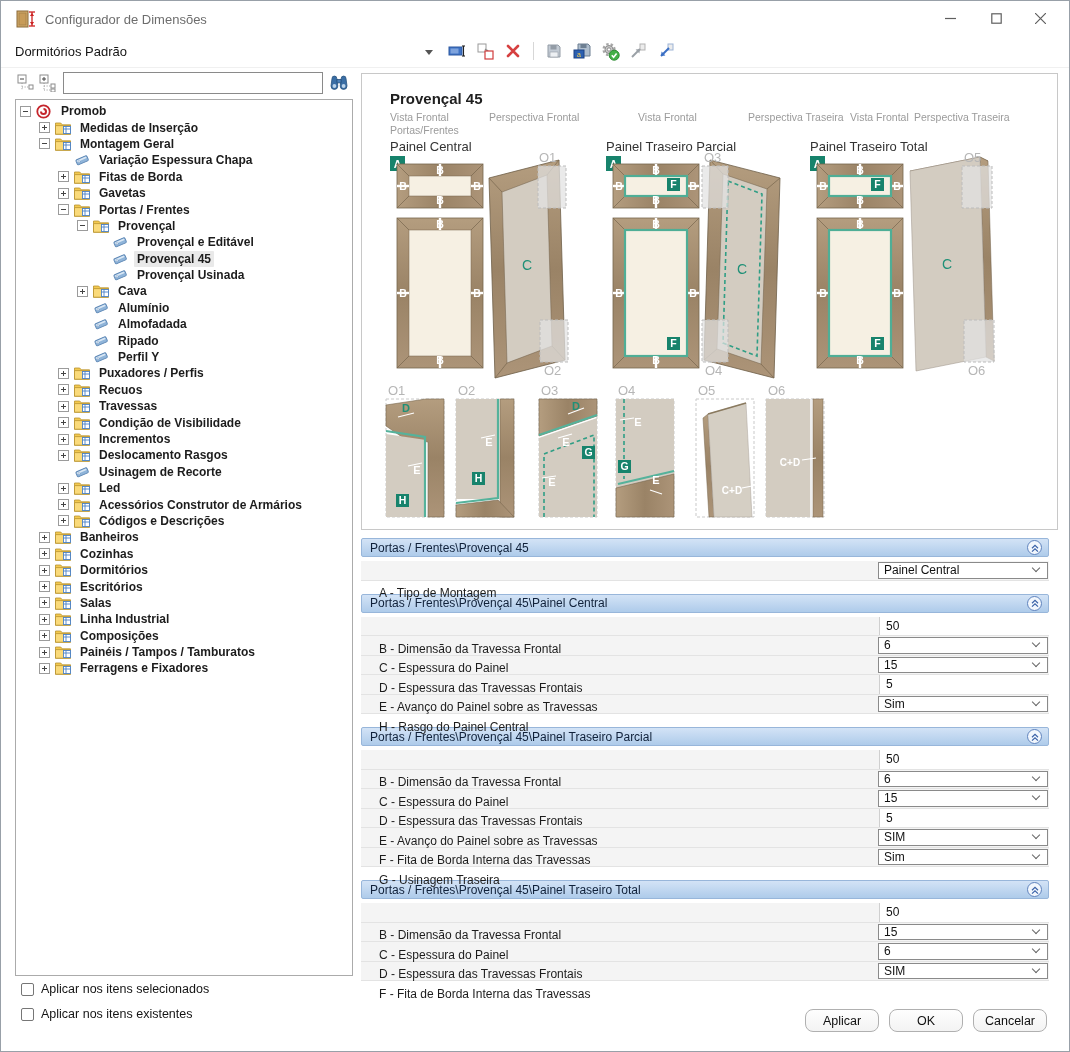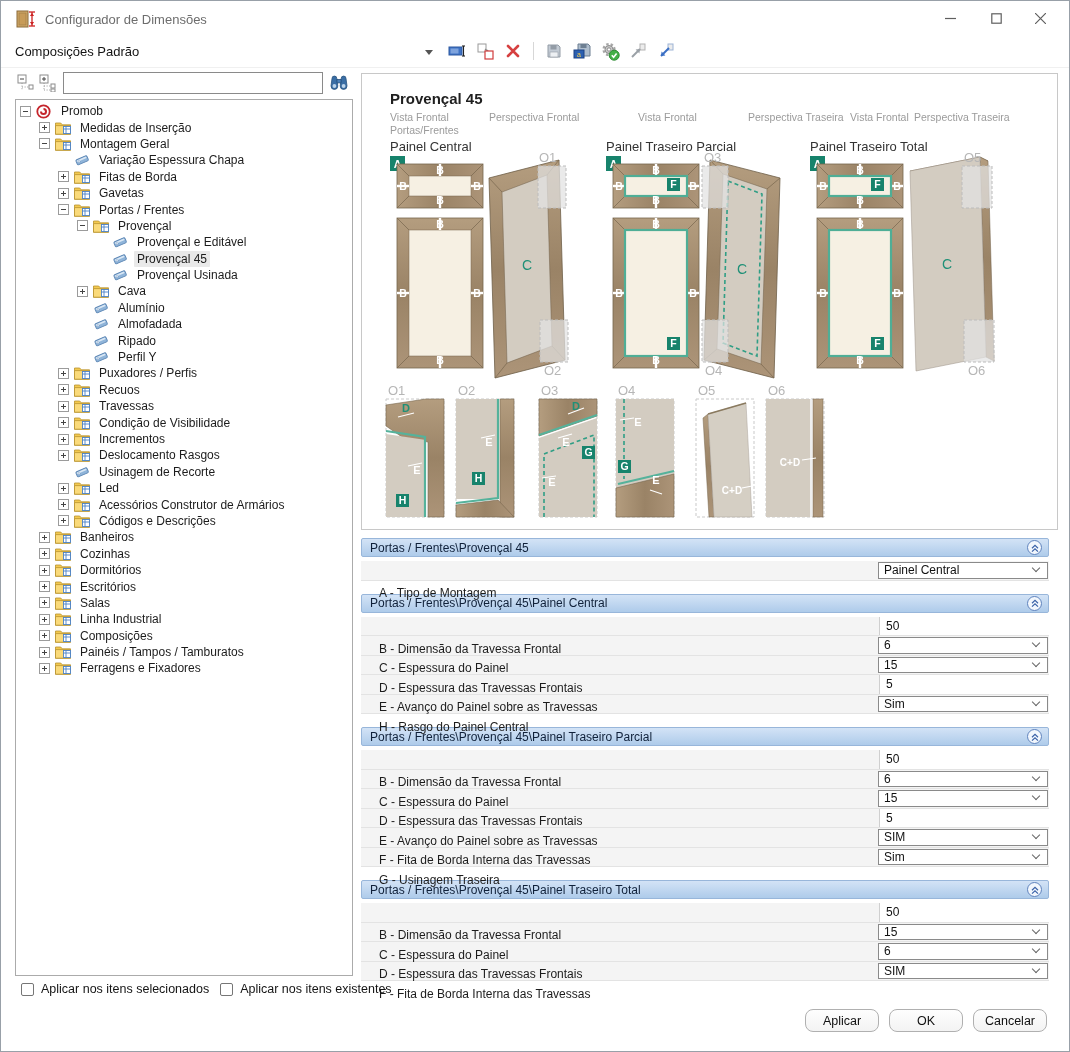--- a/index.html
+++ b/index.html
@@ -31,21 +31,21 @@
   .tree-box{position:absolute;left:14px;top:98px;width:338px;height:877px;border:1px solid #ababab;
     background:#fff;overflow:hidden;box-sizing:border-box;padding-top:3px;}
   .tree-row{height:16.4px;display:flex;align-items:center;font-size:12px;color:#1c1c1c;white-space:nowrap;}
   .indent{flex:0 0 auto;height:1px;}
   .expander{width:11px;height:11px;box-sizing:border-box;border:1px solid #9b9b9b;background:#fff;
     position:relative;margin-right:5px;flex:0 0 auto;}
   .expander::before{content:"";position:absolute;left:2px;right:2px;top:4px;height:1px;background:#444;}
   .expander.plus::after{content:"";position:absolute;top:2px;bottom:2px;left:4px;width:1px;background:#444;}
   .exp-spacer{width:16px;flex:0 0 auto;}
   .ticon{width:18px;height:15px;margin-right:4px;flex:0 0 auto;display:flex;align-items:center;}
-  .tlabel{padding:1px 3px;border-radius:1px;}
+  .tlabel{padding:1px 3px;border-radius:1px;font-weight:bold;}
   .tree-row.selected .tlabel{background:#e9e9e9;}
   
   .img-panel{position:absolute;left:360px;top:72px;width:697px;height:457px;border:1px solid #c8c8c8;
     box-sizing:border-box;background:#fff;}
   .dsvg text{font-family:"Liberation Sans",sans-serif;}
   .tTitle{fill:#1f1f1f;font-size:15px;font-weight:bold;}
   .tView{fill:#9b9b9b;font-size:10.5px;}
   .tGroup{fill:#333;font-size:13px;}
   .tB{fill:#fff;font-size:10.5px;font-weight:bold;text-anchor:middle;}
   .tBg{fill:#fff;font-size:10.5px;font-weight:bold;text-anchor:middle;}
@@ -71,21 +71,21 @@
   .p-row{display:flex;height:18.5px;background:#f4f4f4;border-bottom:1px solid #e3e3e3;align-items:stretch;}
   .p-label{flex:1;display:flex;align-items:center;padding-left:18px;font-size:12px;color:#1c1c1c;margin-top:32px;}
   .p-val{width:170px;position:relative;display:flex;align-items:center;box-sizing:border-box;}
   .p-val.vtext{background:#fff;border-left:1px solid #cfcfcf;padding-left:6px;font-size:12px;color:#111;}
   .p-val.vselect{background:#fff;border:1px solid #8a8a8a;margin:1px 1px 1px 0;padding-left:5px;
     font-size:12px;color:#111;}
   .chev{position:absolute;right:7px;top:50%;width:7px;height:7px;margin-top:-5px;}
   .chev::before{content:"";position:absolute;left:0;top:0;width:5px;height:5px;
     border-right:1.4px solid #666;border-bottom:1.4px solid #666;transform:rotate(45deg);}
   
-  .footer-checks{position:absolute;left:20px;top:981px;display:flex;gap:11px;}
+  .footer-checks{position:absolute;left:20px;top:981px;display:flex;flex-direction:column;gap:11px;}
   .check-row{display:flex;align-items:center;font-size:12.5px;color:#141414;}
   .cb{width:13px;height:13px;box-sizing:border-box;border:1px solid #767676;border-radius:2px;background:#fff;
     margin-right:7px;}
   .footer-btns{position:absolute;right:22px;top:1008px;display:flex;gap:10px;}
   .btn{width:74px;height:23px;border:1px solid #b0b0b0;border-radius:8px;background:linear-gradient(#fefefe,#f3f3f3);
     font-size:12.5px;color:#111;display:flex;align-items:center;justify-content:center;
     font-family:"Liberation Sans",sans-serif;}
 </style>
 </head>
 <body>
@@ -118,21 +118,21 @@
         </svg>
     </div>
     <div class="win-btn close">
       <svg width="11" height="11">
           <path d="M0,0 L11,11 M11,0 L0,11" stroke="#5f5f5f" stroke-width="1.2"></path>
         </svg>
     </div>
   </div>
 
   <div class="toolbar">
-    <span class="config-name">Composições Padrão</span>
+    <span class="config-name">Dormitórios Padrão</span>
     <span class="dd-arrow"></span>
     <div class="tb-icons">
       <span class="tb-icon">
         <svg width="19" height="18" viewBox="0 0 19 18">
           <rect x="1" y="5" width="13" height="8" fill="#3e72c4" stroke="#2c59a0"></rect>
           <rect x="2.5" y="6.5" width="8" height="5" fill="#7ea3dd"></rect>
           <g stroke="#222" stroke-width="1.1">
               <line x1="15.5" y1="4" x2="15.5" y2="14"></line>
               <line x1="14" y1="4" x2="17" y2="4"></line>
               <line x1="14" y1="14" x2="17" y2="14"></line>

